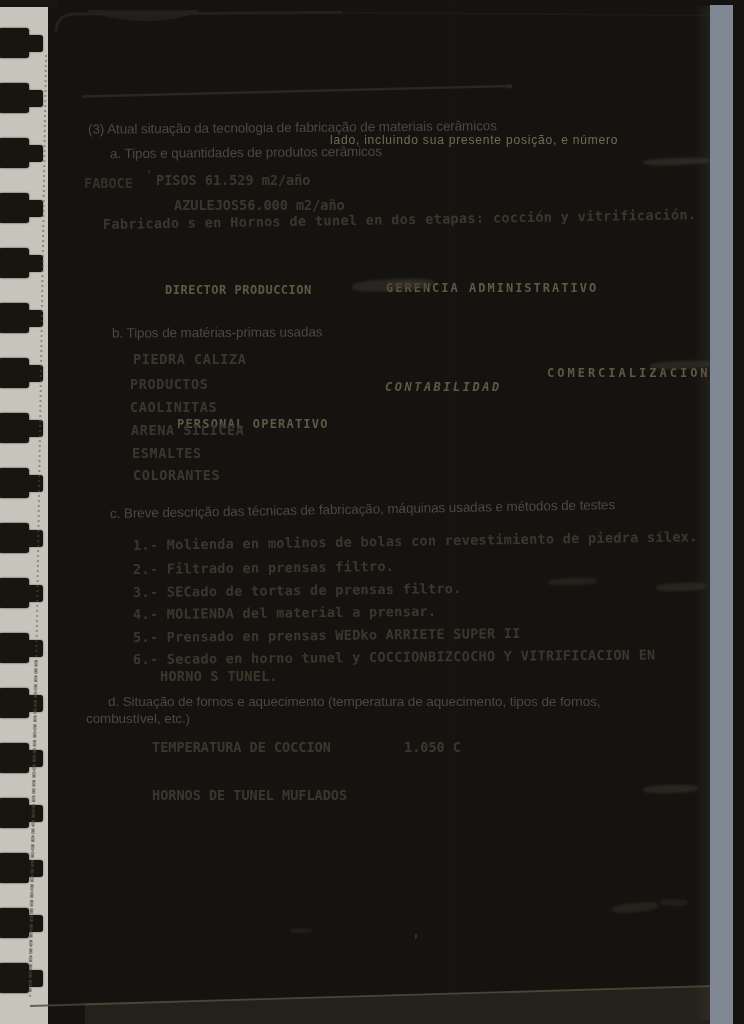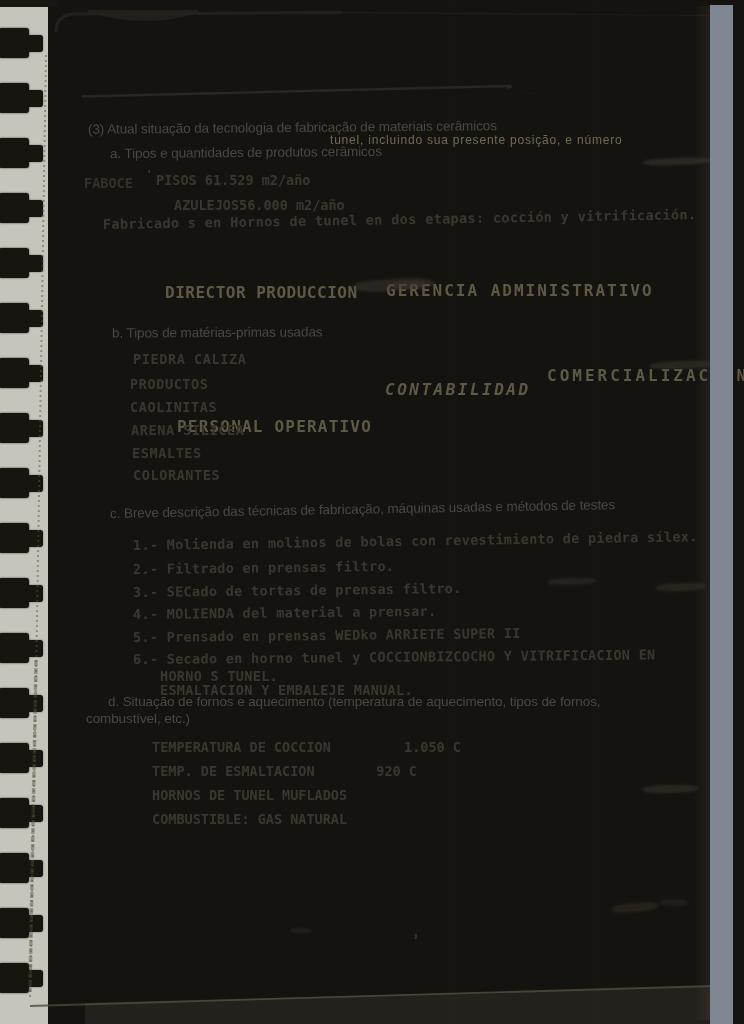--- a/index.html
+++ b/index.html
@@ -25,21 +25,21 @@
   .tooth{position:absolute;left:0;width:29px;height:30px;background:#17150f;
          border-radius:1px 3px 3px 1px;box-shadow:0 0 2px rgba(10,8,5,.8);}
   .tooth::after{content:'';position:absolute;left:27px;top:7px;width:16px;height:17px;
          background:#17150f;border-radius:0 3px 3px 0;box-shadow:0 0 1.5px rgba(10,8,5,.7);}
   
   .print{position:absolute;color:#4a4841;font-size:13.5px;letter-spacing:-.1px;white-space:nowrap;}
   .type{position:absolute;font-family:"DejaVu Sans Mono","Liberation Mono",monospace;
         font-weight:bold;color:#3a362d;font-size:13.5px;white-space:nowrap;
         text-shadow:0 0 .5px rgba(45,40,30,.55);}
   .ghost{position:absolute;font-family:"DejaVu Sans Mono","Liberation Mono",monospace;
-        font-weight:bold;color:#a99c7a;opacity:.5;filter:blur(.35px);font-size:16px;white-space:nowrap;}
+        font-weight:bold;color:#a99c7a;opacity:.5;filter:blur(.35px);font-size:12px;white-space:nowrap;}
   .ghost-sans{position:absolute;font-family:"Liberation Sans",sans-serif;color:#bfb088;opacity:.55;
         filter:blur(.3px);font-size:12px;letter-spacing:.8px;white-space:nowrap;}
   .smudge{position:absolute;filter:blur(1px);border-radius:40%;}
   .streak{position:absolute;top:0;height:1024px;background:rgba(80,70,48,.035);}
   svg{position:absolute;left:0;top:0;}
   .z2{z-index:2}.z3{z-index:3}.z4{z-index:4}.z5{z-index:5}
 </style>
 </head>
 <body>
 
@@ -83,21 +83,21 @@
       <div class="tooth" style="top: 798px;"></div>
       <div class="tooth" style="top: 853px;"></div>
       <div class="tooth" style="top: 908px;"></div>
       <div class="tooth" style="top: 963px;"></div>
     </div>
   <div id="topbar" class="z5"></div>
 
   <div id="edge-shadow" class="z3"></div>
   <div id="gray-strip" class="z4"></div>
 
-  <div class="ghost-sans z2" style="left:330px;top:133px;">tunel, incluindo sua presente posição, e número</div>
+  <div class="ghost-sans z2" style="left:330px;top:133px;">lado, incluindo sua presente posição, e número</div>
   <div class="ghost z2" style="left:165px;top:283px;letter-spacing:.5px;">DIRECTOR PRODUCCION</div>
   <div class="ghost z2" style="left:386px;top:281px;letter-spacing:2px;">GERENCIA ADMINISTRATIVO</div>
   <div class="ghost z2" style="left:385px;top:380px;letter-spacing:2.5px;font-style:italic;">CONTABILIDAD</div>
   <div class="ghost z2" style="left:547px;top:366px;letter-spacing:3px;">COMERCIALIZACION</div>
   <div class="ghost z2" style="left:177px;top:417px;letter-spacing:1.2px;">PERSONAL OPERATIVO</div>
 
   <div class="print z3" style="left:88px;top:120px;transform:rotate(-.5deg);">(3) Atual situação da tecnologia de fabricação de materiais cerâmicos</div>
   <div class="print z3" style="left:110px;top:145px;transform:rotate(-.5deg);">a. Tipos e quantidades de produtos cerâmicos</div>
 
   <div class="type z3" style="left:84px;top:175px;opacity:.85;">FABOCE</div>
@@ -115,35 +115,29 @@
   <div class="type z3" style="left:133px;top:467px;letter-spacing:.6px;">COLORANTES</div>
 
   <div class="print z3" style="left:110px;top:506px;transform:rotate(-1deg);transform-origin:left center;">c. Breve descrição das técnicas de fabricação, máquinas usadas e métodos de testes</div>
   <div class="type z3" style="left:133px;top:537px;letter-spacing:.3px;transform:rotate(-.9deg);transform-origin:left center;">1.- Molienda en molinos de bolas  con revestimiento de piedra sílex.</div>
   <div class="type z3" style="left:133px;top:561px;letter-spacing:.3px;transform:rotate(-.7deg);transform-origin:left center;">2.- Filtrado en prensas filtro.</div>
   <div class="type z3" style="left:133px;top:584px;letter-spacing:.3px;transform:rotate(-.7deg);transform-origin:left center;">3.- SECado de tortas de prensas filtro.</div>
   <div class="type z3" style="left:133px;top:606px;letter-spacing:.3px;transform:rotate(-.6deg);transform-origin:left center;">4.- MOLIENDA del material a prensar.</div>
   <div class="type z3" style="left:133px;top:629px;letter-spacing:.3px;transform:rotate(-.6deg);transform-origin:left center;">5.- Prensado en prensas WEDko ARRIETE SUPER II</div>
   <div class="type z3" style="left:133px;top:651px;letter-spacing:.3px;transform:rotate(-.5deg);transform-origin:left center;">6.- Secado en horno tunel y COCCIONBIZCOCHO Y VITRIFICACION EN</div>
   <div class="type z3" style="left:160px;top:668px;letter-spacing:.3px;">HORNO S TUNEL.</div>
-  <div class="type z3" style="left:160px;top:682px;letter-spacing:.3px;">ESMALTACION Y EMBALEJE MANUAL.</div>
 
   <div class="print z3" style="left:108px;top:694px;">d. Situação de fornos e aquecimento (temperatura de aquecimento, tipos de fornos,</div>
   <div class="print z3" style="left:86px;top:711px;">combustível, etc.)</div>
 
   <div class="type z3" style="left:152px;top:739px;display:flex;gap:44px;">
     <span style="display:inline-block;width:205px;">TEMPERATURA DE COCCION</span>
     <span style="display:inline-block;width:60px;text-align:right;">1.050 C</span>
   </div>
-  <div class="type z3" style="left:152px;top:763px;display:flex;">
-    <span style="display:inline-block;width:205px;">TEMP. DE ESMALTACION</span>
-    <span style="display:inline-block;width:60px;text-align:right;">920 C</span>
-  </div>
   <div class="type z3" style="left:152px;top:787px;">HORNOS DE TUNEL MUFLADOS</div>
-  <div class="type z3" style="left:152px;top:811px;">COMBUSTIBLE: GAS NATURAL</div>
 
   <div class="type z3" style="left:411px;top:923px;font-size:15px;transform:rotate(-8deg);color:#33302a;">,</div>
 
   <div class="smudge z3" style="left:643px;top:158px;width:68px;height:7px;background:rgba(62,57,47,.55);transform:rotate(-2deg);"></div>
   <div class="smudge z3" style="left:352px;top:279px;width:82px;height:12px;background:rgba(72,66,54,.4);transform:rotate(-3deg);"></div>
   <div class="smudge z3" style="left:393px;top:281px;width:32px;height:7px;background:rgba(60,55,45,.45);"></div>
   <div class="smudge z3" style="left:650px;top:361px;width:62px;height:8px;background:rgba(62,57,47,.5);transform:rotate(-2deg);"></div>
   <div class="smudge z3" style="left:548px;top:578px;width:48px;height:7px;background:rgba(70,64,52,.35);transform:rotate(-2deg);"></div>
   <div class="smudge z3" style="left:656px;top:583px;width:50px;height:8px;background:rgba(62,57,47,.45);transform:rotate(-2deg);"></div>
   <div class="smudge z3" style="left:643px;top:785px;width:55px;height:8px;background:rgba(62,57,47,.5);transform:rotate(-1.5deg);"></div>

